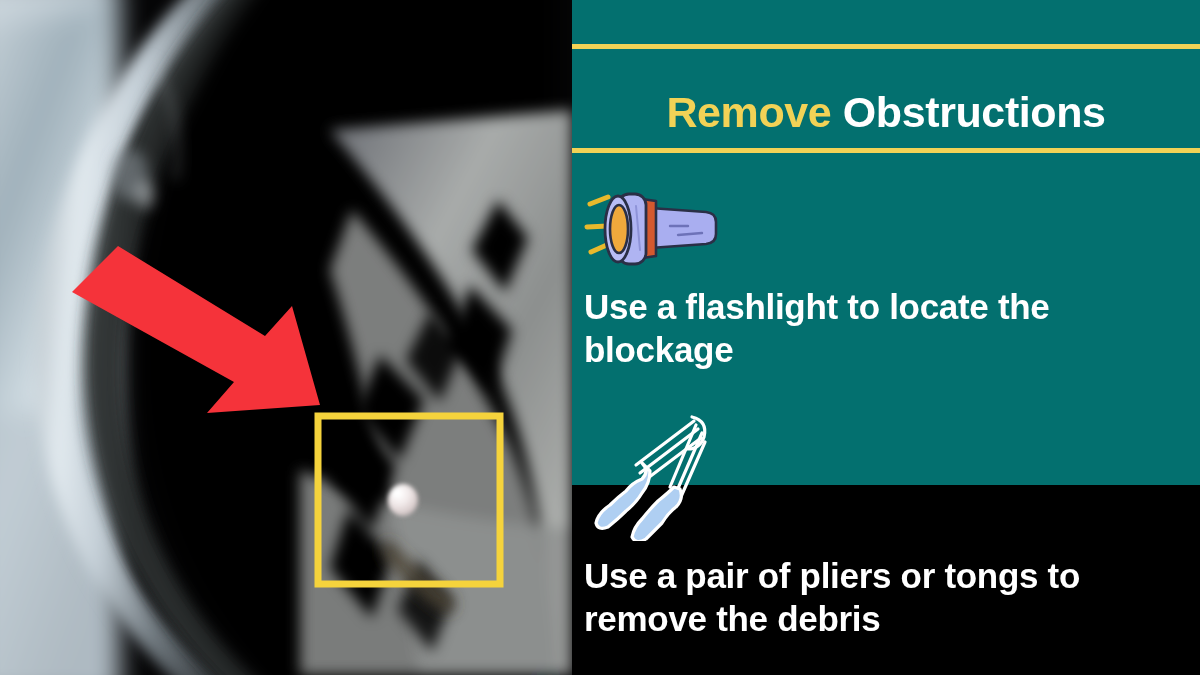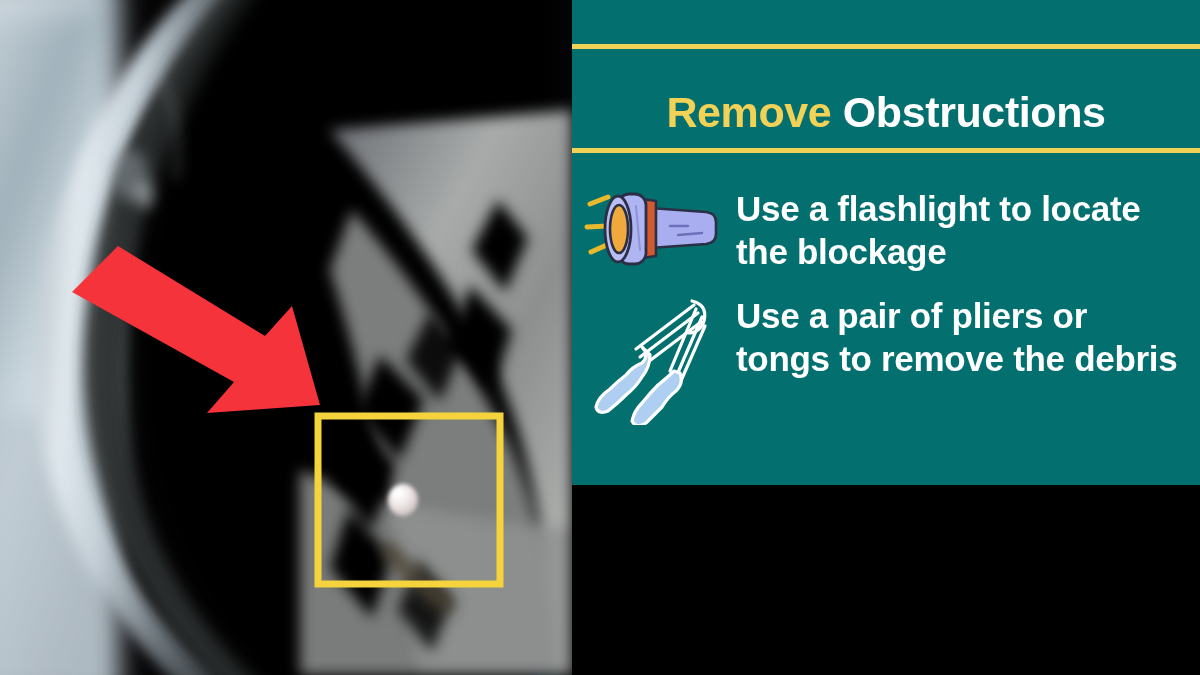--- a/index.html
+++ b/index.html
@@ -70,22 +70,23 @@
     left: 0;
     top: 186px;
     width: 628px;
     box-sizing: border-box;
     padding: 0 18px 0 12px;
   }
   .bullet {
     display: flex;
     align-items: flex-start;
     gap: 12px;
-  }
-  .bullet + .bullet { margin-top: 20px; }
+    flex-direction: column;
+  }
+  .bullet + .bullet { margin-top: 38px; }
 
   .bullet-icon {
     flex: 0 0 auto;
     width: 140px;
     height: 86px;
     display: block;
   }
   .bullet-icon.tongs-icon { height: 132px; }
 
   .bullet-text {

